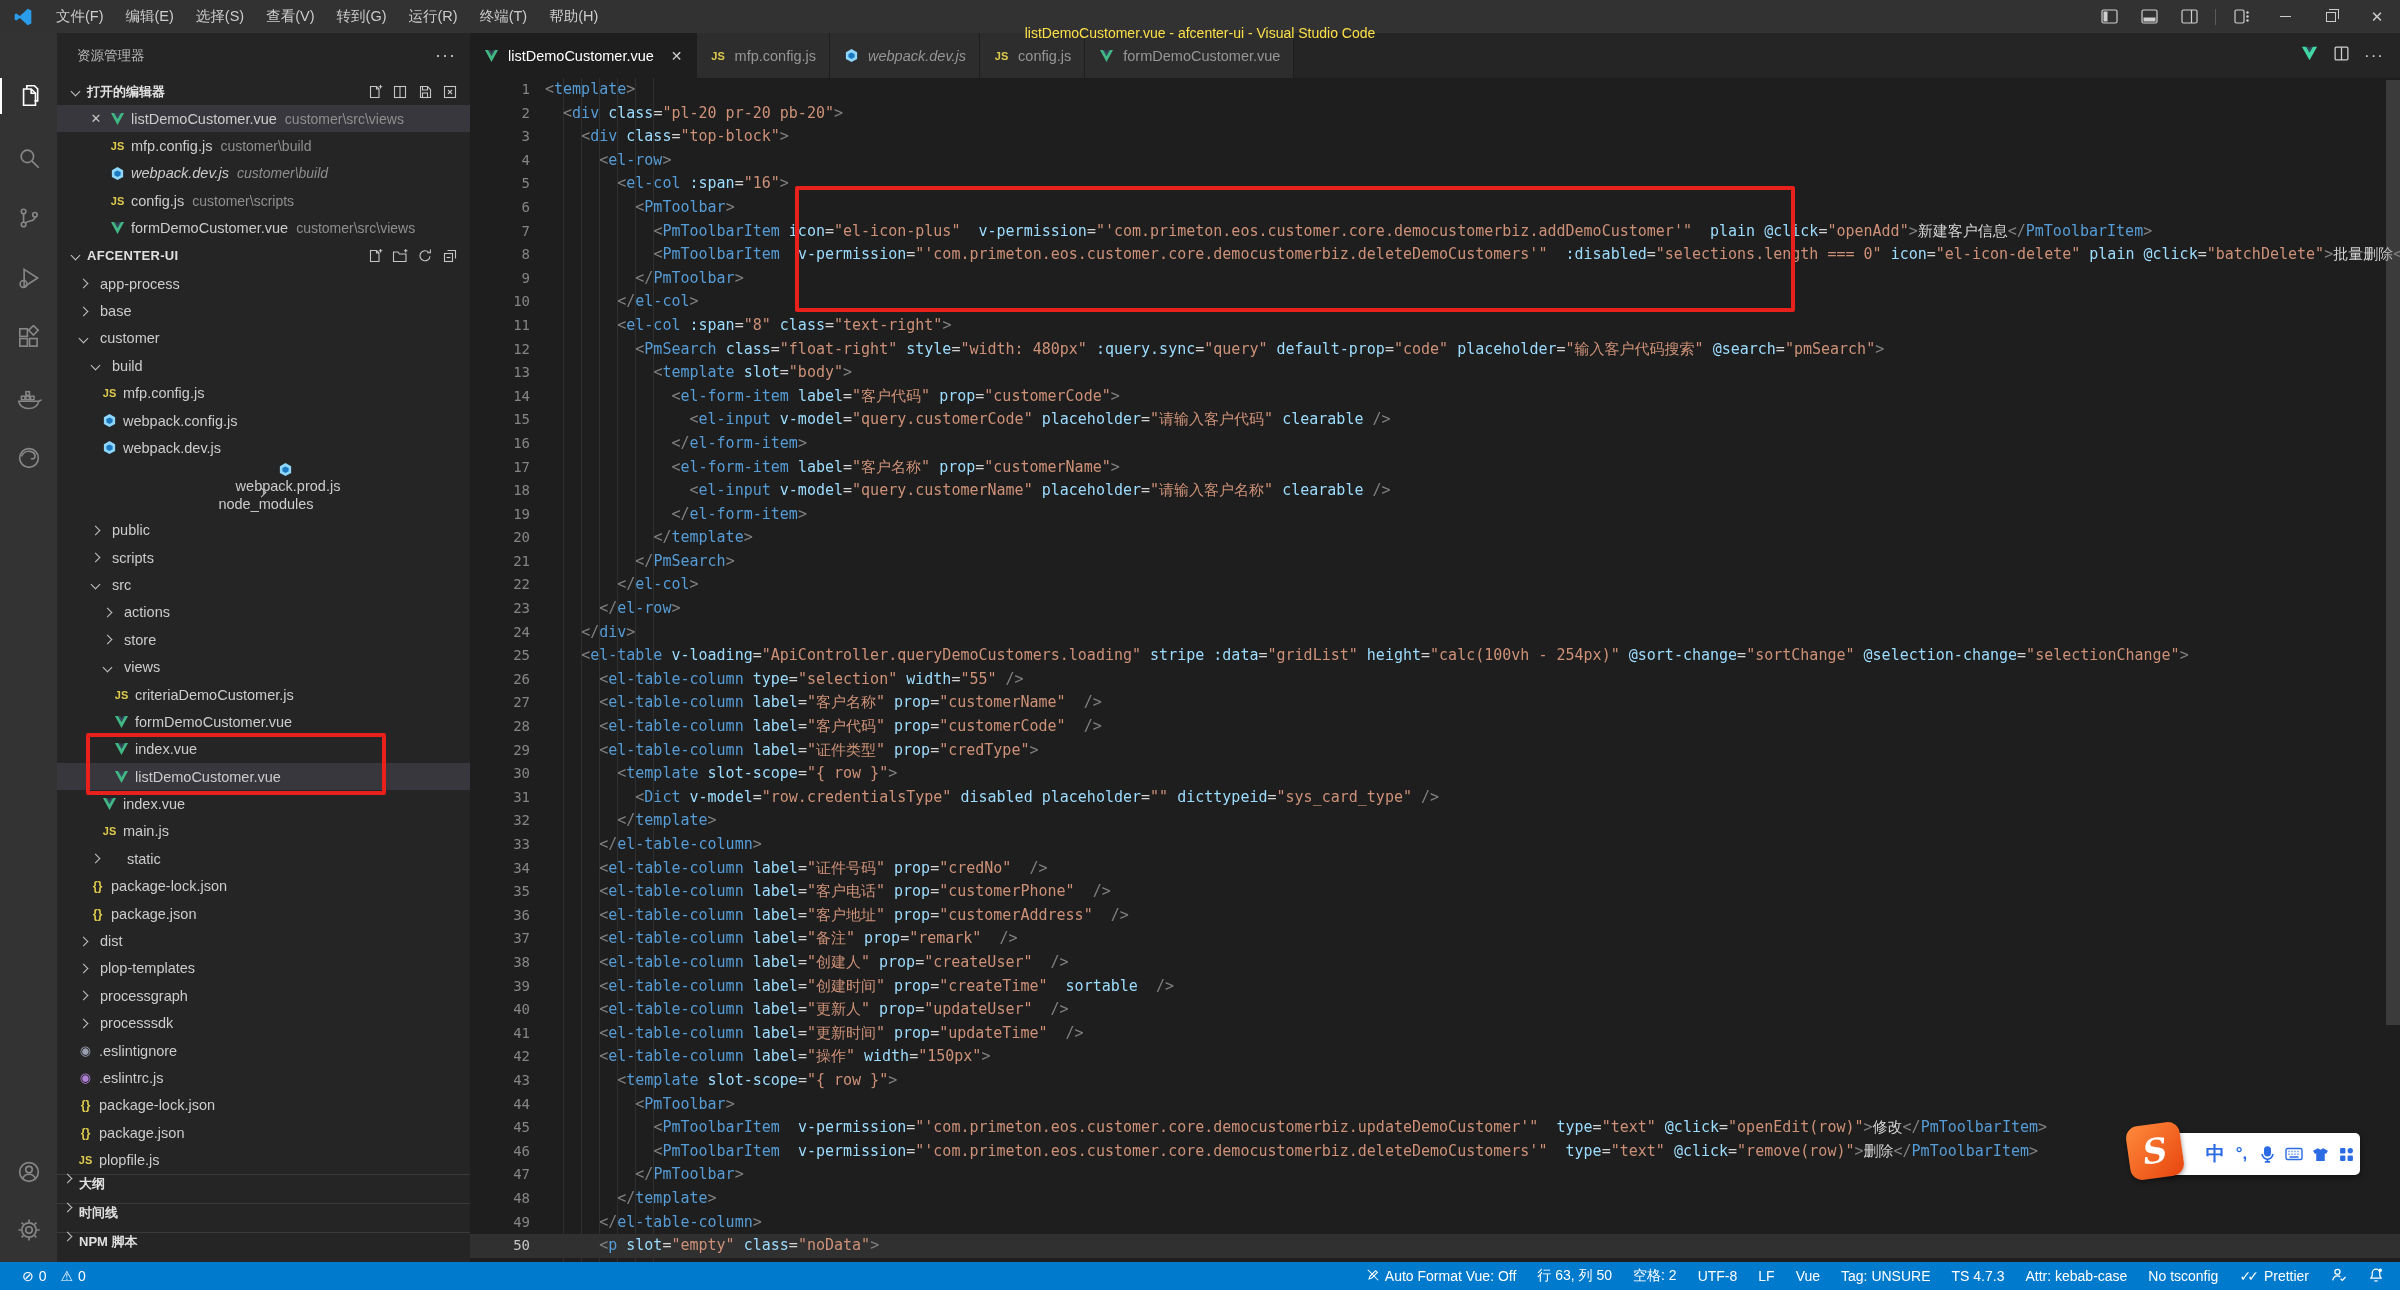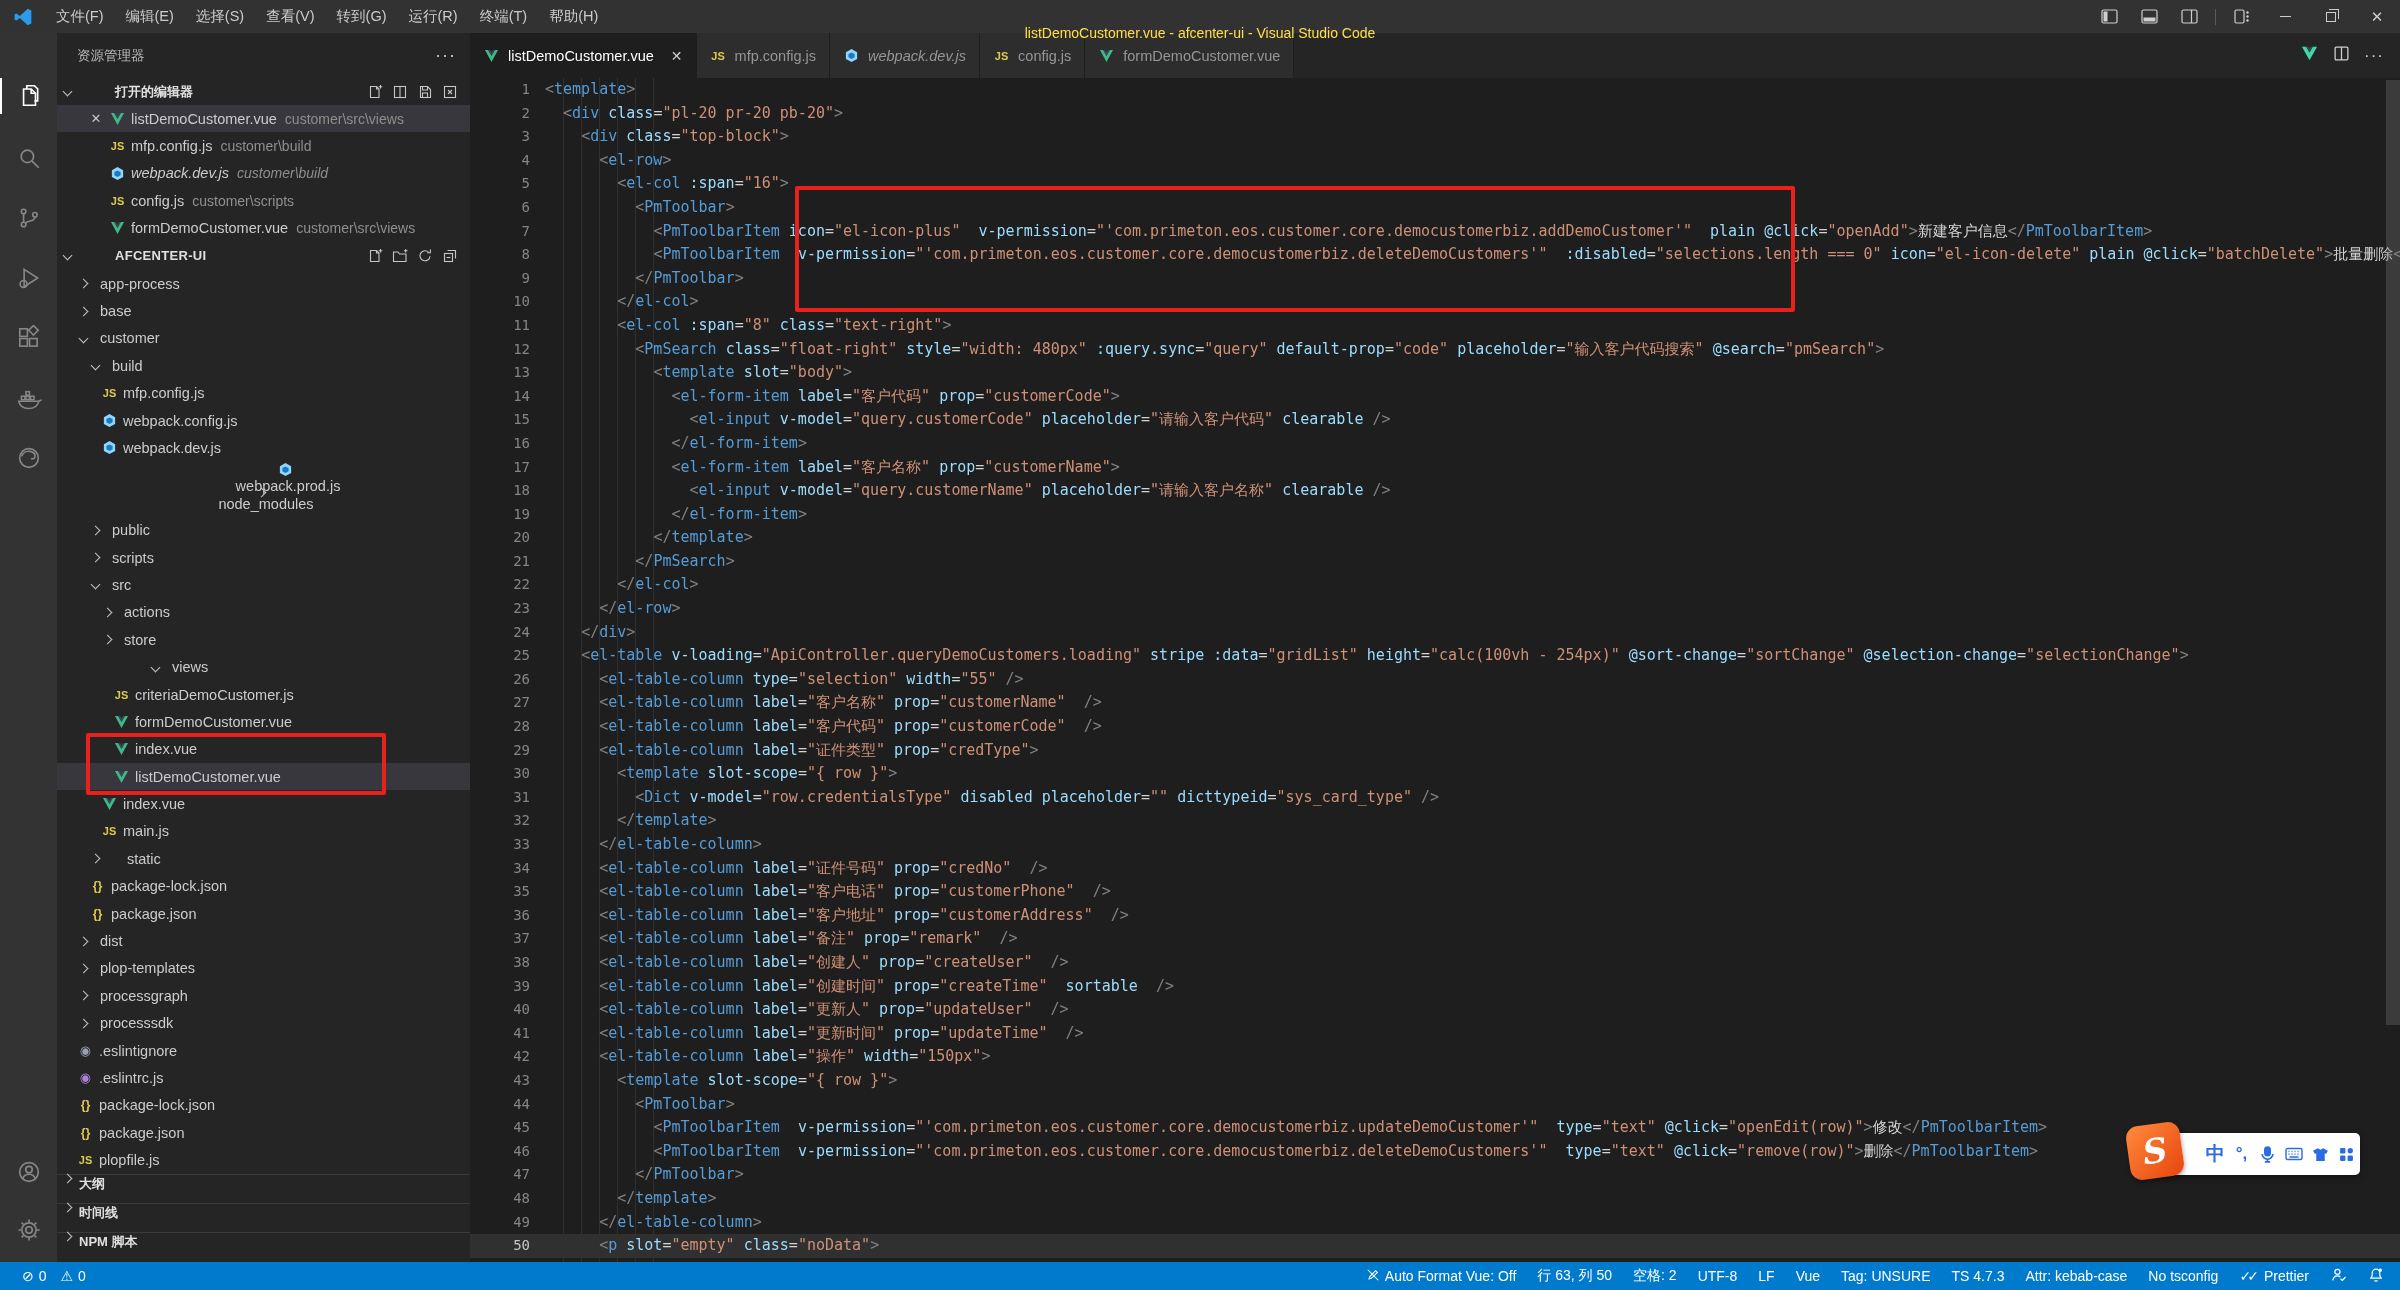--- a/index.html
+++ b/index.html
@@ -24,21 +24,21 @@
   .activitybar { position:absolute; left:0; top:33px; width:57px; bottom:28px; background:#333333; z-index:40; }
   .ab-icon { position:absolute; left:0; width:57px; height:48px; display:flex; align-items:center; justify-content:center; }
   .ab-icon svg { stroke:#878787; }
   .ab-icon.active svg { stroke:#ffffff; }
   .ab-icon.active::before { content:""; position:absolute; left:0; top:6px; bottom:6px; width:2px; background:#fff; }
 
   
   .sidebar { position:absolute; left:57px; top:33px; width:413px; bottom:28px; background:#252526; z-index:30; overflow:hidden; font-size:14.5px; }
   .sb-title { height:45px; display:flex; align-items:center; padding:0 14px 0 20px; font-size:13.5px; color:#bbbbbb; }
   .sb-title .dots { margin-left:auto; font-size:18px; letter-spacing:1px; color:#cccccc; }
-  .sb-sec { height:27px; display:flex; align-items:center; font-weight:bold; font-size:13px; color:#e0e0e0; padding-left:4px;gap:36px; }
+  .sb-sec { height:27px; display:flex; align-items:center; font-weight:bold; font-size:13px; color:#e0e0e0; padding-left:12px; }
   .sb-sec.proj { height:28px; }
   .sec-actions { margin-left:auto; display:flex; gap:9px; margin-right:12px; }
   .sec-actions svg { width:16px; height:16px; }
   .oe-item { height:27.4px; display:flex; align-items:center; padding-left:26px; white-space:nowrap; }
   .oe-item.active { background:#37373d; }
   .oex { width:26px; color:#c5c5c5; font-size:13px; text-align:center; flex:none; }
   .oep { color:#8f8f8f; font-size:14px; margin-left:8px; }
   .olabel { margin-left:5px; color:#cccccc; }
   .it { font-style:italic; }
   .tree-row { height:27.4px; display:flex; align-items:center; white-space:nowrap; color:#cccccc; }
@@ -375,21 +375,21 @@
         <span class="tlabel2">src</span>
       </div>
       <div class="tree-row" style="padding-left: 44px;">
         <span class="chev r"></span>
         <span class="tlabel2">actions</span>
       </div>
       <div class="tree-row" style="padding-left: 44px;">
         <span class="chev r"></span>
         <span class="tlabel2">store</span>
       </div>
-      <div class="tree-row" style="padding-left: 44px; margin-left: 48px;">
+      <div class="tree-row" style="padding-left: 44px;">
         <span class="chev d"></span>
         <span class="tlabel2">views</span>
       </div>
       <div class="tree-row" style="padding-left: 56px;">
         <span class="fic jsbox">JS</span>
         <span class="tlabel2">criteriaDemoCustomer.js</span>
       </div>
       <div class="tree-row" style="padding-left: 56px;">
         <span class="fic">
           <svg width="15" height="14" viewBox="0 0 16 15">

